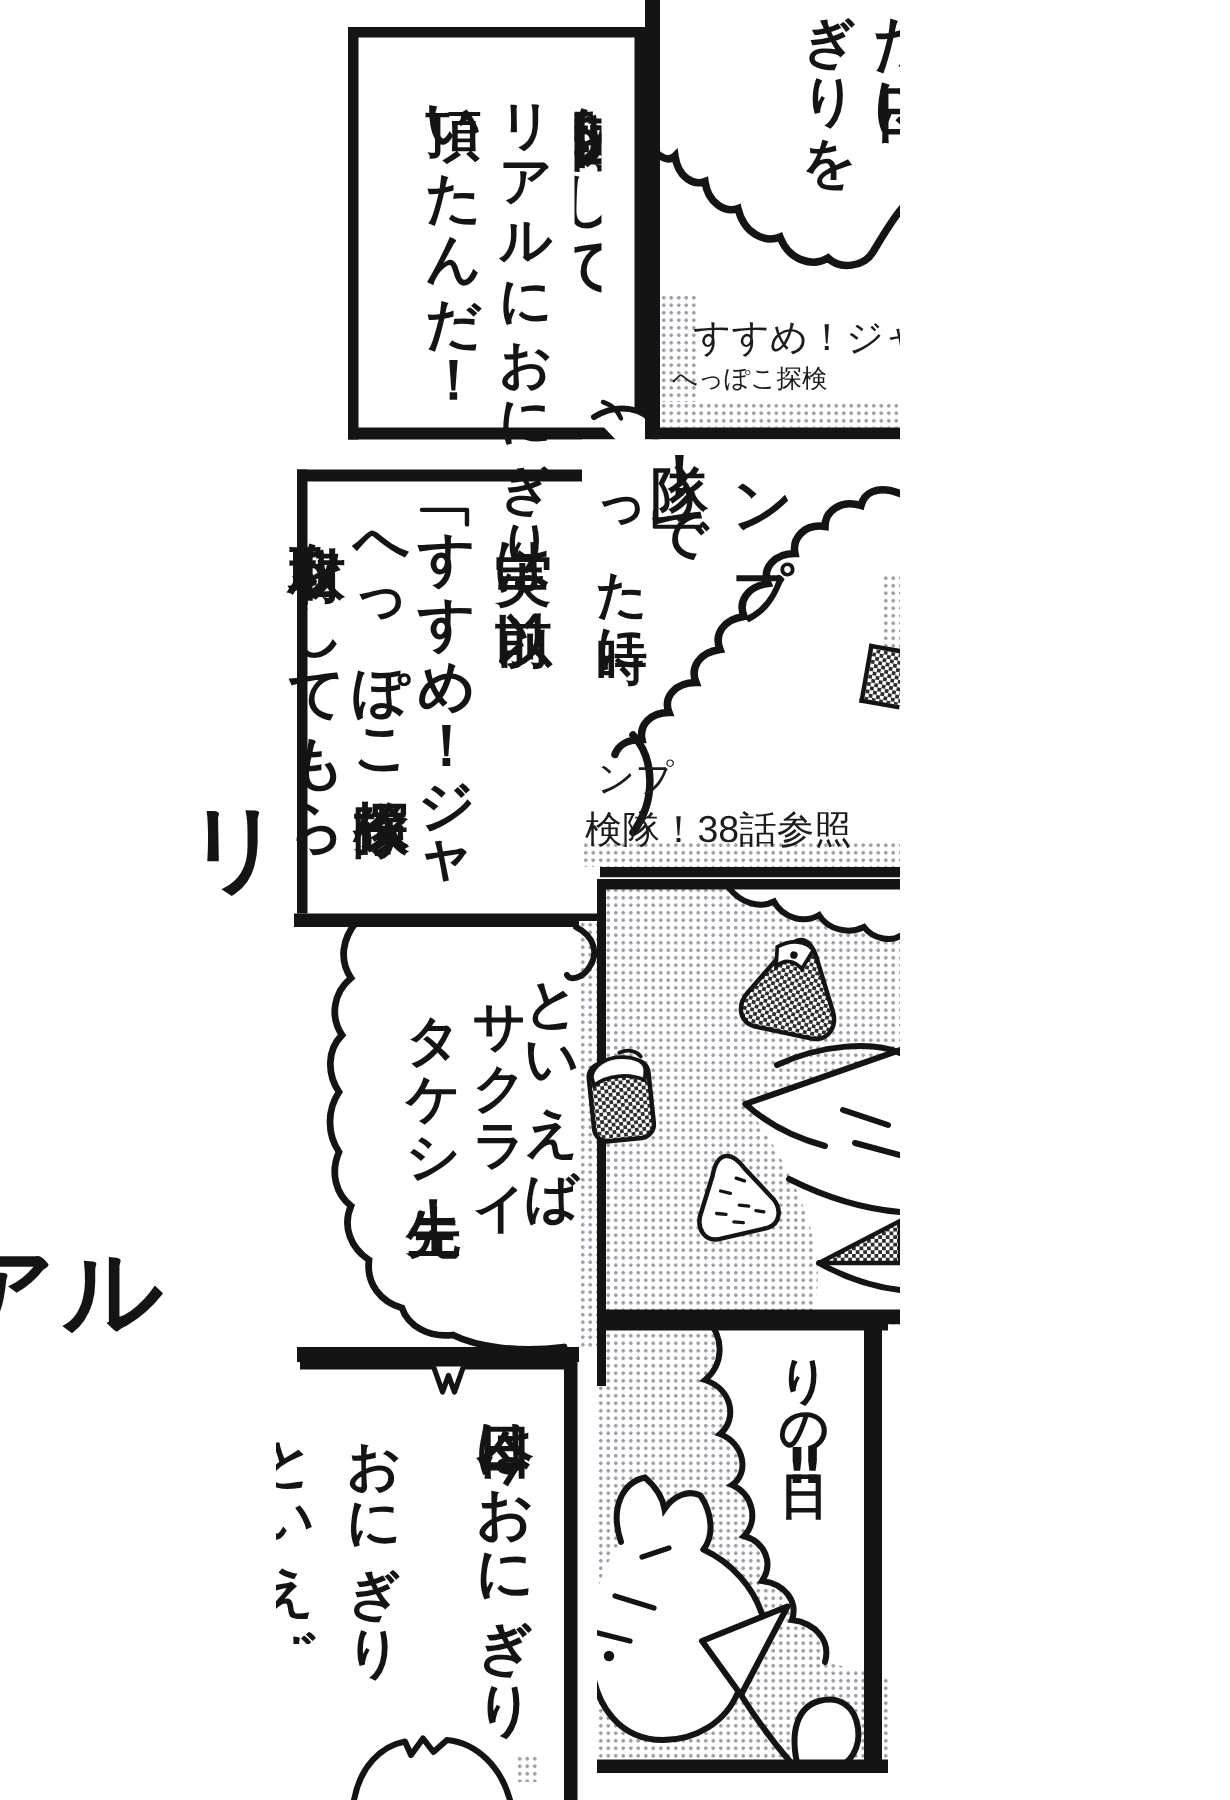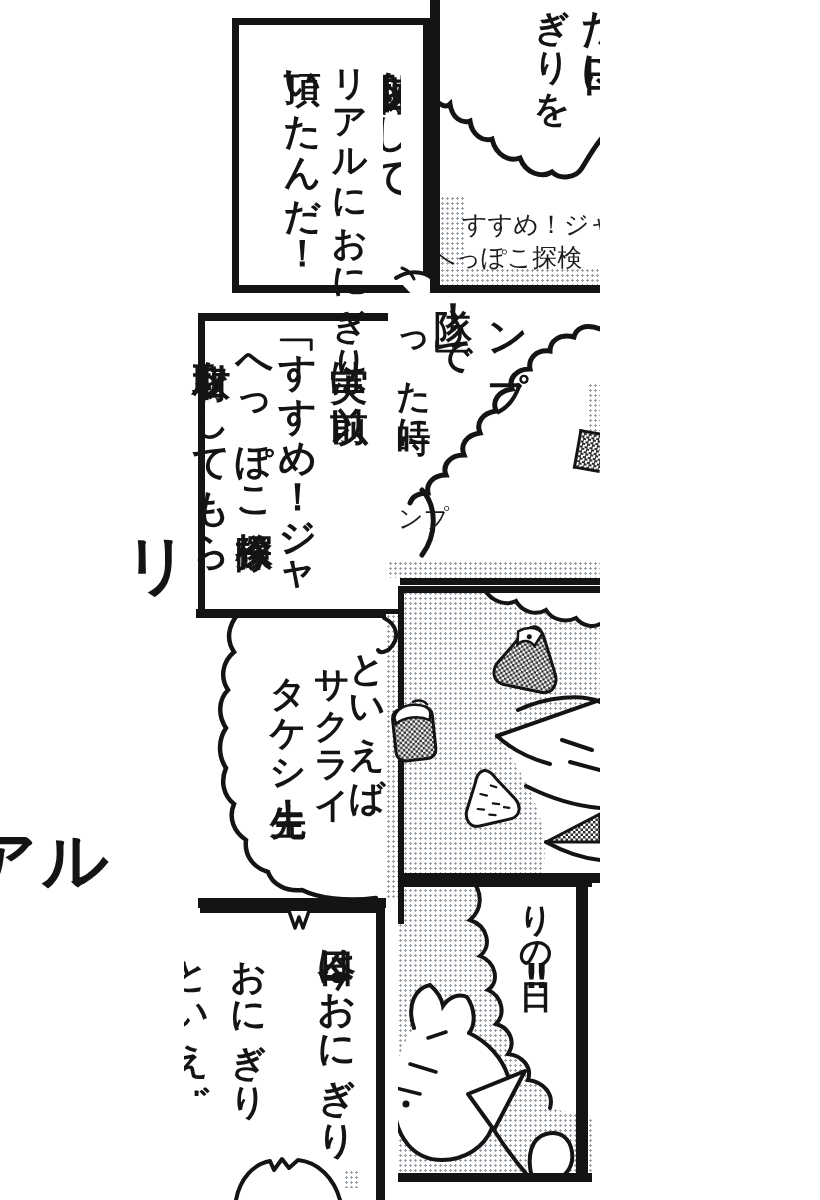--- a/index.html
+++ b/index.html
@@ -50,21 +50,21 @@
     <svg style="left:2px;top:80px;" width="168" height="130" viewBox="0 0 168 130">
       <path d="M 0 16 C 8 26 14 28 18 24 C 20 38 30 44 38 41 C 40 56 52 62 60 59 C 64 76 78 82 88 78 C 94 94 110 98 120 92 C 128 100 144 98 150 88 C 156 78 163 66 170 58" fill="none" stroke="#141414" stroke-width="5" stroke-linecap="round"></path>
     </svg>
     <div class="ht abs" style="left:0;top:196px;width:36px;height:90px;"></div>
     <div class="ht abs" style="left:0;top:268px;width:170px;height:17px;"></div>
     <div class="vtext" style="left:104px;top:-16px;font-size:36px;line-height:0.97;">ぎりを</div>
     <div class="clipbox" style="left:141px;top:0;width:29px;height:190px;">
       <div class="vtext" style="left:2px;top:-18px;font-size:40px;line-height:1.45;">た日に</div>
     </div>
     <div class="cap" style="left:32px;top:208px;font-size:25px;">すすめ！ジャ</div>
-    <div class="cap" style="left:0;top:241px;font-size:25px;">へっぽこ探検</div>
+    <div class="cap" style="left:18px;top:241px;font-size:17px;">へっぽこ探検</div>
     <div class="b" style="left:0;top:0;width:10px;height:293px;"></div>
     <div class="b" style="left:0;top:285px;width:170px;height:8px;"></div>
   </div>
 
   <div class="b" style="left:198px;top:313px;width:226px;height:8px;"></div>
   <div class="b" style="left:198px;top:313px;width:7px;height:296px;"></div>
   <div class="b" style="left:196px;top:609px;width:230px;height:9px;"></div>
 
   <div class="vtext" style="left:330px;top:334px;font-size:38px;line-height:1.0;">実は以前</div>
   <div class="vtext" style="left:278px;top:327px;font-size:38px;line-height:1.02;">「すすめ！ジャ</div>
@@ -76,20 +76,21 @@
       <path d="M 212 36 C 196 30 188 36 186 44 C 172 40 162 48 162 58 C 148 56 140 66 142 76 C 128 76 120 86 124 96 C 110 98 104 108 108 118 C 94 120 88 130 92 140 C 78 142 72 152 76 162 C 62 162 54 172 58 182 C 46 182 38 190 40 200 C 30 200 24 204 22 210" fill="none" stroke="#141414" stroke-width="5" stroke-linecap="round"></path>
       <path d="M 34 197 C 48 212 50 240 34 262" fill="none" stroke="#141414" stroke-width="5" stroke-linecap="round"></path>
     </svg>
     <div class="ht abs" style="left:200px;top:90px;width:12px;height:60px;"></div>
     <div class="chk abs" style="left:188px;top:138px;width:24px;height:34px;transform:rotate(10deg);border:3px solid #141414;border-right:none;"></div>
     <div class="vtext" style="left:98px;top:2px;font-size:40px;line-height:1.1;">ンプ</div>
     <div class="vtext" style="left:49px;top:-16px;font-size:38px;line-height:0.82;">隊！」で</div>
     <div class="vtext" style="left:8px;top:24px;font-size:34px;line-height:1.06;">った時に</div>
     <div class="ht abs" style="left:0;top:268px;width:212px;height:17px;"></div>
     <div class="cap" style="left:10px;top:209px;font-size:25px;">ンプ</div>
+    <div class="cap" style="left:2px;top:243px;font-size:25px;">検隊！38話参照</div>
     <div class="b" style="left:12px;top:285px;width:200px;height:7px;"></div>
   </div>
 
   <div class="abs ht" style="left:398px;top:586px;width:202px;height:297px;overflow:hidden;">
     <svg style="left:0;top:0;" width="202" height="297" viewBox="0 0 202 297">
       <defs>
         <pattern id="chk1" width="5" height="5" patternUnits="userSpaceOnUse">
           <rect width="5" height="5" fill="#ffffff"></rect>
           <path d="M0 0h2.5v2.5H0zM2.5 2.5h2.5v2.5H2.5z" fill="#2e2e2e"></path>
         </pattern>

